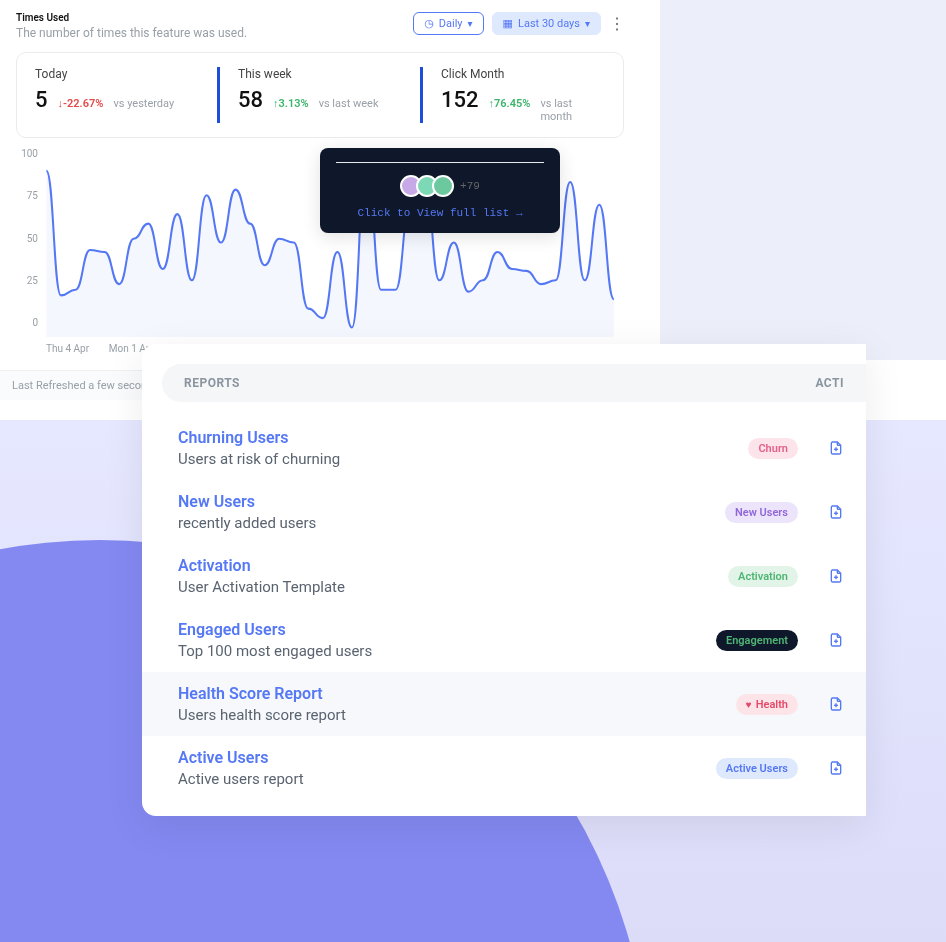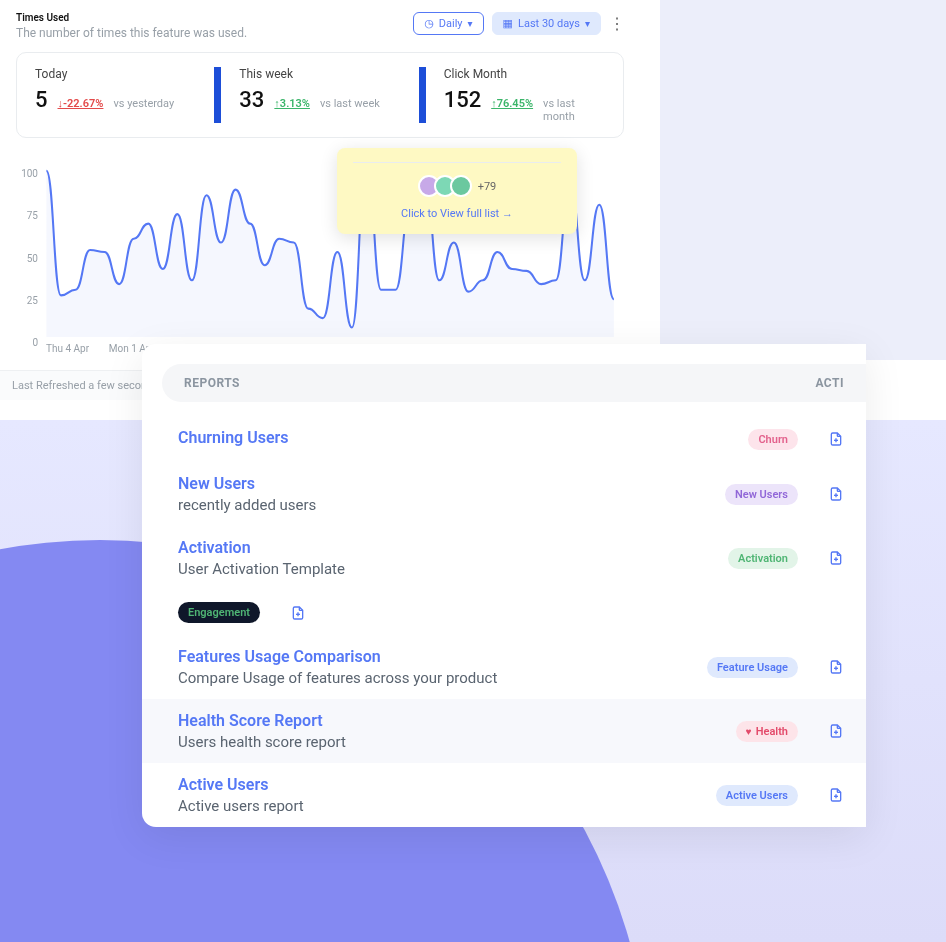--- a/index.html
+++ b/index.html
@@ -11,48 +11,48 @@
 .card-header { display: flex; justify-content: space-between; align-items: flex-start; margin-bottom: 12px; }
 .card-title { font-size: 10px; font-weight: 600; color: #111; }
 .card-sub { font-size: 12px; color: #98a0a8; margin-top: 3px; }
 .controls { display: flex; align-items: center; gap: 8px; }
 .pill { display: inline-flex; align-items: center; gap: 5px; padding: 4px 10px; border-radius: 6px; font-size: 11px; cursor: pointer; }
 .pill-blue { border: 1px solid #5578f5; color: #5578f5; }
 .pill-blue-fill { background: #dfe9fd; color: #5578f5; border: 1px solid #dfe9fd; }
 .chev { font-size: 10px; }
 .dots { font-size: 16px; color: #666; cursor: pointer; letter-spacing: -1px; }
 .stats { display: flex; border: 1px solid #e9ecef; border-radius: 10px; padding: 14px 0; margin-bottom: 10px; }
-.stat { flex: 1; padding: 0 18px; border-right: 7px solid #1d4ed8; }
+.stat { flex: 1; padding: 0 18px; border-right: 3px solid #1d4ed8; }
 .stat:last-child { border-right: none; }
 .stat-label { font-size: 12px; color: #444; margin-bottom: 6px; }
 .stat-row { display: flex; align-items: baseline; gap: 10px; }
 .stat-val { font-size: 22px; font-weight: 500; color: #111; }
-.stat-delta { font-size: 11px; font-weight: 600; display: inline-flex; align-items: center; gap: 2px; text-decoration: underline; }
+.stat-delta { font-size: 11px; font-weight: 600; display: inline-flex; align-items: center; gap: 2px; }
 .stat-delta.down { color: #e34a4a; }
 .stat-delta.up { color: #3bb56a; }
 .stat-compare { font-size: 11px; color: #98a0a8; }
 .chart-wrap { position: relative; width: 100%; height: 210px; }
 .chart-svg { width: 100%; height: 100%; }
-.y-labels { position: absolute; left: -2px; top: 0; height: 180px; display: flex; flex-direction: column; justify-content: space-between; margin-top: 20px; }
+.y-labels { position: absolute; left: -2px; top: 0; height: 180px; display: flex; flex-direction: column; justify-content: space-between; }
 .y-lab { font-size: 10px; color: #98a0a8; text-align: right; width: 24px; }
 .x-labels { position: absolute; left: 30px; right: 0; bottom: 4px; display: flex; justify-content: space-between; }
 .x-lab { font-size: 10px; color: #98a0a8; white-space: nowrap; }
-.popup { position: absolute; left: 337px; top: 148px; width: 240px; background: #fef9c3; border-radius: 8px; box-shadow: 0 4px 18px rgba(0,0,0,0.12); padding: 14px 16px; z-index: 5; }
+.popup { position: absolute; left: 320px; top: 148px; width: 240px; background: #0f172a; border-radius: 8px; box-shadow: 0 4px 18px rgba(0,0,0,0.12); padding: 14px 16px; z-index: 5; font-family: Liberation Mono, monospace; }
 .popup-line { height: 1px; background: #e9ecef; margin-bottom: 12px; }
 .avatars { display: flex; align-items: center; justify-content: center; gap: 6px; margin-bottom: 10px; }
 .av-group { display: flex; }
 .av { width: 22px; height: 22px; border-radius: 50%; border: 2px solid #fff; margin-left: -6px; }
 .av:first-child { margin-left: 0; }
 .av1 { background: #c7a9e8; }
 .av2 { background: #7dd8b5; }
 .av3 { background: #6bc89f; }
 .plus { font-size: 11px; color: #666; }
 .view-link { text-align: center; font-size: 11px; color: #5578f5; cursor: pointer; }
 .footer { position: absolute; left: 0; top: 370px; width: 640px; padding: 8px 12px; font-size: 11px; color: #98a0a8; border-top: 1px solid #eef0f2; background: #fafbfc; z-index: 2; }
-.reports-panel { position: absolute; left: 142px; top: 344px; width: 724px; background: #fff; border-radius: 14px 0 0 14px; box-shadow: 0 10px 40px rgba(0,0,0,0.08); z-index: 10; }
+.reports-panel { position: absolute; left: 142px; top: 344px; width: 724px; background: #fff; border-radius: 14px 0 0 14px; box-shadow: 0 10px 40px rgba(0,0,0,0.08); z-index: 10; padding-bottom: 16px; }
 .reports-hdr { display: flex; justify-content: space-between; align-items: center; background: #f5f6f8; border-radius: 20px 0 0 20px; padding: 12px 22px; margin: 20px 0 14px 20px; }
 .reports-hdr-lab { font-size: 12px; font-weight: 700; letter-spacing: 0.5px; color: #8b95a0; }
 .report-row { display: flex; align-items: center; justify-content: space-between; padding: 12px 22px 12px 36px; }
 .report-row.hl { background: #f7f8fc; }
 .report-info { flex: 1; }
 .report-title { font-size: 16px; font-weight: 600; color: #5578f5; margin-bottom: 3px; cursor: pointer; }
 .report-desc { font-size: 15px; color: #5a6470; }
 .report-right { display: flex; align-items: center; gap: 30px; }
 .tag { display: inline-flex; align-items: center; gap: 4px; padding: 4px 10px; border-radius: 12px; font-size: 11px; font-weight: 600; }
 .tag-churn { background: #fde4eb; color: #e3618c; }
@@ -98,21 +98,21 @@
     <div class="stat-label">Today</div>
     <div class="stat-row">
       <span class="stat-val">5</span>
       <span class="stat-delta down">↓-22.67%</span>
       <span class="stat-compare">vs yesterday</span>
     </div>
   </div>
       <div class="stat">
     <div class="stat-label">This week</div>
     <div class="stat-row">
-      <span class="stat-val">33</span>
+      <span class="stat-val">58</span>
       <span class="stat-delta up">↑3.13%</span>
       <span class="stat-compare">vs last week</span>
     </div>
   </div>
       <div class="stat">
     <div class="stat-label">Click Month</div>
     <div class="stat-row">
       <span class="stat-val">152</span>
       <span class="stat-delta up">↑76.45%</span>
       <span class="stat-compare">vs last month</span>
@@ -163,20 +163,21 @@
 
 <div class="reports-panel">
   <div class="reports-hdr">
     <span class="reports-hdr-lab">REPORTS</span>
     <span class="reports-hdr-lab">ACTI</span>
   </div>
   <div id="reports-list">
       <div class="report-row ">
     <div class="report-info">
       <div class="report-title">Churning Users</div>
+      <div class="report-desc">Users at risk of churning</div>
     </div>
     <div class="report-right">
       <span class="tag tag-churn">Churn</span>
       <svg class="add-icon" viewBox="0 0 24 24" fill="none" stroke="currentColor" stroke-width="2">
             <path d="M14 3v4a1 1 0 001 1h4"></path>
             <path d="M17 21H7a2 2 0 01-2-2V5a2 2 0 012-2h7l5 5v11a2 2 0 01-2 2z"></path>
             <line x1="12" y1="11" x2="12" y2="17"></line>
             <line x1="9" y1="14" x2="15" y2="14"></line>
           </svg>
     </div>
@@ -205,37 +206,26 @@
       <span class="tag tag-act">Activation</span>
       <svg class="add-icon" viewBox="0 0 24 24" fill="none" stroke="currentColor" stroke-width="2">
             <path d="M14 3v4a1 1 0 001 1h4"></path>
             <path d="M17 21H7a2 2 0 01-2-2V5a2 2 0 012-2h7l5 5v11a2 2 0 01-2 2z"></path>
             <line x1="12" y1="11" x2="12" y2="17"></line>
             <line x1="9" y1="14" x2="15" y2="14"></line>
           </svg>
     </div>
   </div>
       <div class="report-row ">
+    <div class="report-info">
+      <div class="report-title">Engaged Users</div>
+      <div class="report-desc">Top 100 most engaged users</div>
+    </div>
     <div class="report-right">
       <span class="tag tag-eng">Engagement</span>
-      <svg class="add-icon" viewBox="0 0 24 24" fill="none" stroke="currentColor" stroke-width="2">
-            <path d="M14 3v4a1 1 0 001 1h4"></path>
-            <path d="M17 21H7a2 2 0 01-2-2V5a2 2 0 012-2h7l5 5v11a2 2 0 01-2 2z"></path>
-            <line x1="12" y1="11" x2="12" y2="17"></line>
-            <line x1="9" y1="14" x2="15" y2="14"></line>
-          </svg>
-    </div>
-  </div>
-      <div class="report-row ">
-    <div class="report-info">
-      <div class="report-title">Features Usage Comparison</div>
-      <div class="report-desc">Compare Usage of features across your product</div>
-    </div>
-    <div class="report-right">
-      <span class="tag tag-feat">Feature Usage</span>
       <svg class="add-icon" viewBox="0 0 24 24" fill="none" stroke="currentColor" stroke-width="2">
             <path d="M14 3v4a1 1 0 001 1h4"></path>
             <path d="M17 21H7a2 2 0 01-2-2V5a2 2 0 012-2h7l5 5v11a2 2 0 01-2 2z"></path>
             <line x1="12" y1="11" x2="12" y2="17"></line>
             <line x1="9" y1="14" x2="15" y2="14"></line>
           </svg>
     </div>
   </div>
       <div class="report-row hl">
     <div class="report-info">

